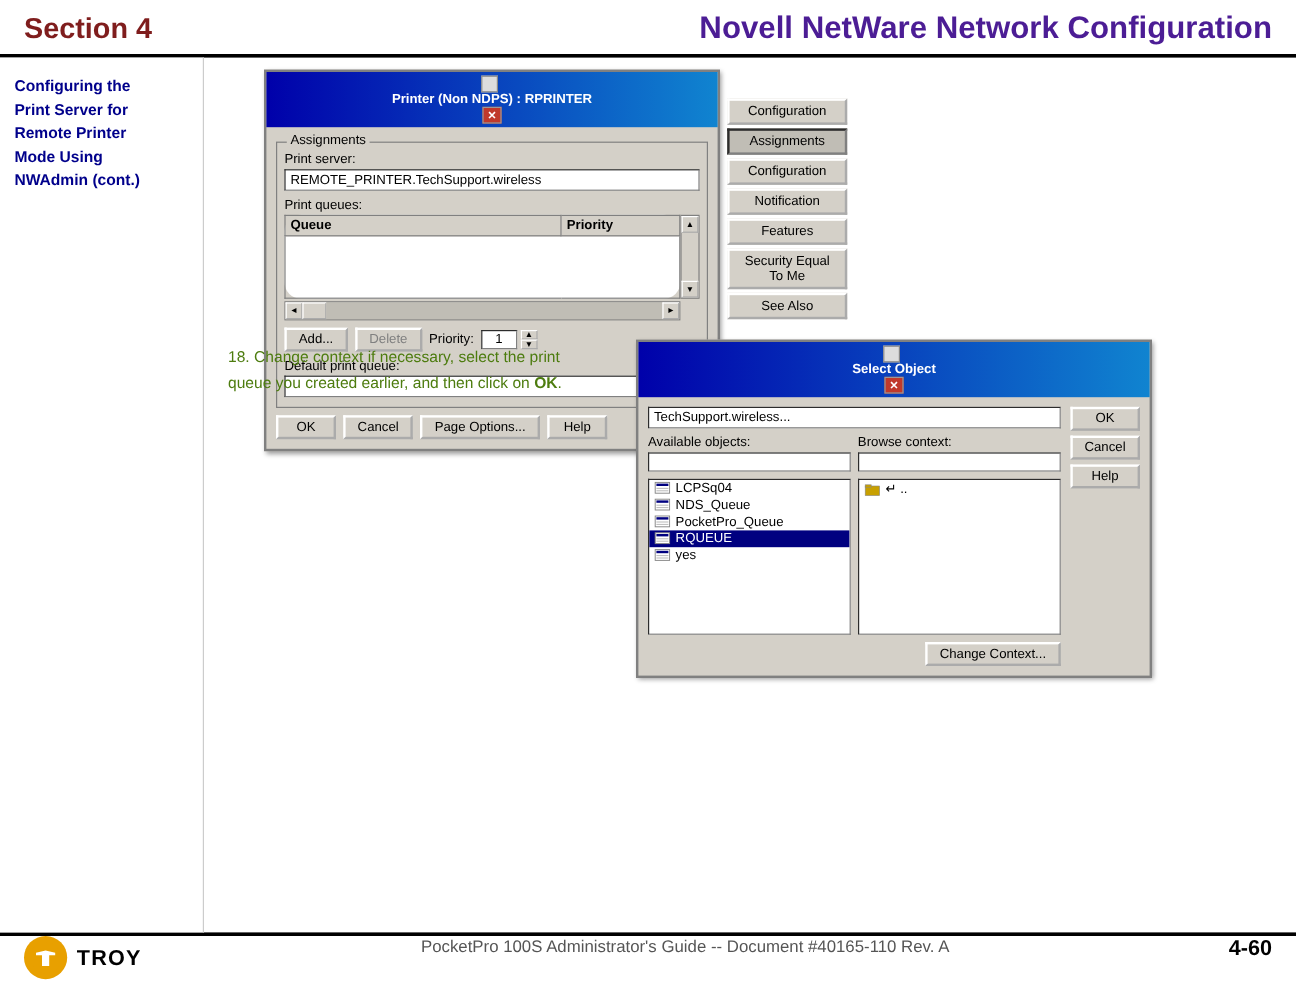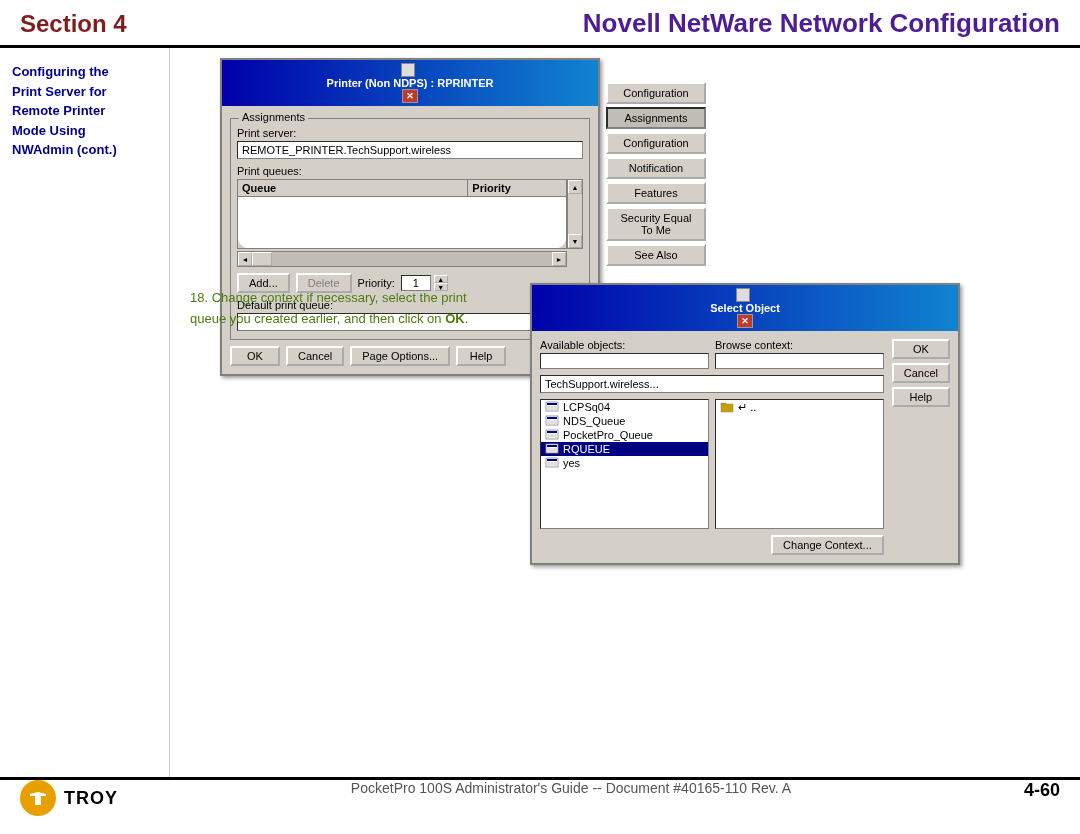--- a/index.html
+++ b/index.html
@@ -261,21 +261,21 @@
 
     
     .win-listbox {
       background: white;
       border: 1px inset #808080;
       overflow-y: auto;
     }
     .win-listitem {
       padding: 1px 4px;
       display: flex;
-      align-items: flex-start;
+      align-items: center;
       gap: 4px;
       cursor: pointer;
       font-size: 11px;
     }
     .win-listitem.selected {
       background: #000080;
       color: white;
     }
     .win-listitem-icon {
       width: 14px;
@@ -473,32 +473,32 @@
       <div class="win-titlebar">
         <span class="win-titlebar-icon"></span>
         <span class="win-titlebar-title">Select Object</span>
         <div class="win-close-btn">✕</div>
       </div>
 
       <div style="padding: 8px; display: flex; gap: 8px;">
 
         <div style="flex: 1;">
 
+          <div style="background:white; border:1px inset #808080; padding:2px 4px; font-size:11px; margin-bottom:6px;">TechSupport.wireless...</div>
+
           <div style="display:flex; gap:6px; margin-bottom:6px;">
             <div style="flex:1;">
               <div style="font-size:11px; margin-bottom:2px;">Available objects:</div>
               <input type="text" style="width: 100%; background: white; border: 1px inset rgb(128, 128, 128); padding: 1px 3px; font-size: 11px;">
             </div>
             <div style="flex:1;">
               <div style="font-size:11px; margin-bottom:2px;">Browse context:</div>
               <input type="text" style="width: 100%; background: white; border: 1px inset rgb(128, 128, 128); padding: 1px 3px; font-size: 11px;">
             </div>
           </div>
-
-          <div style="background:white; border:1px inset #808080; padding:2px 4px; font-size:11px; margin-bottom:6px;">TechSupport.wireless...</div>
 
           <div style="display:flex; gap:6px;">
 
             <div style="flex:1;">
               <div class="win-listbox" style="height:130px;">
                 <div class="win-listitem">
                   <svg class="win-listitem-icon" viewBox="0 0 14 12">
                     <rect x="1" y="1" width="12" height="9" fill="#fff" stroke="#888" stroke-width="0.8"></rect>
                     <rect x="2" y="2" width="10" height="2" fill="#000080"></rect>
                     <line x1="2" y1="6" x2="12" y2="6" stroke="#888" stroke-width="0.5"></line>

